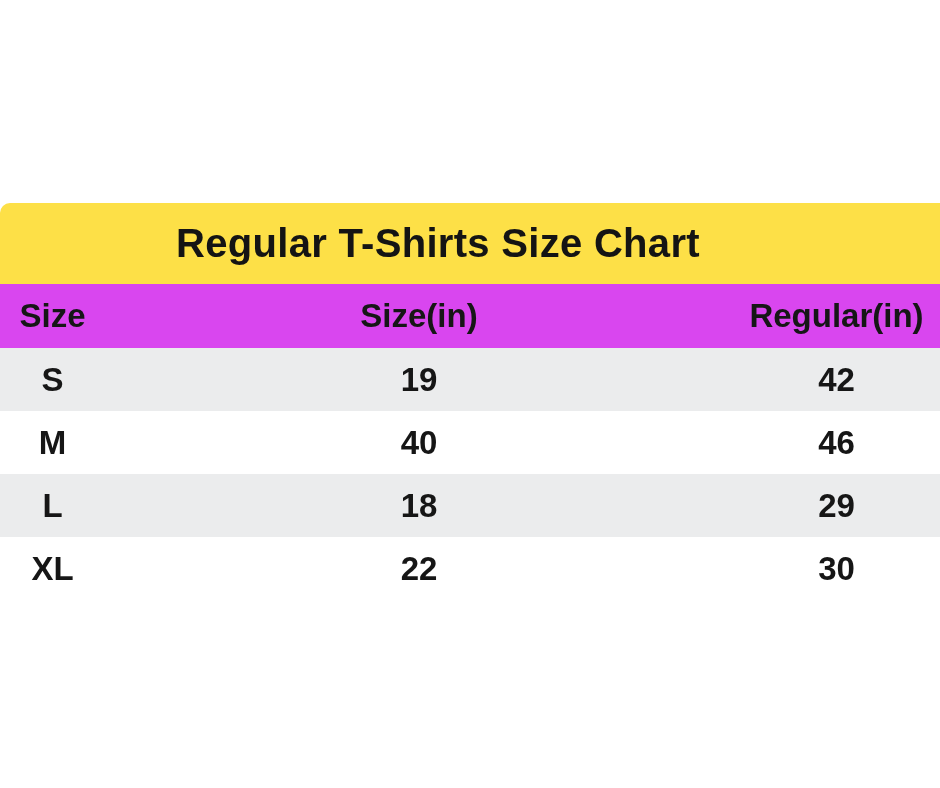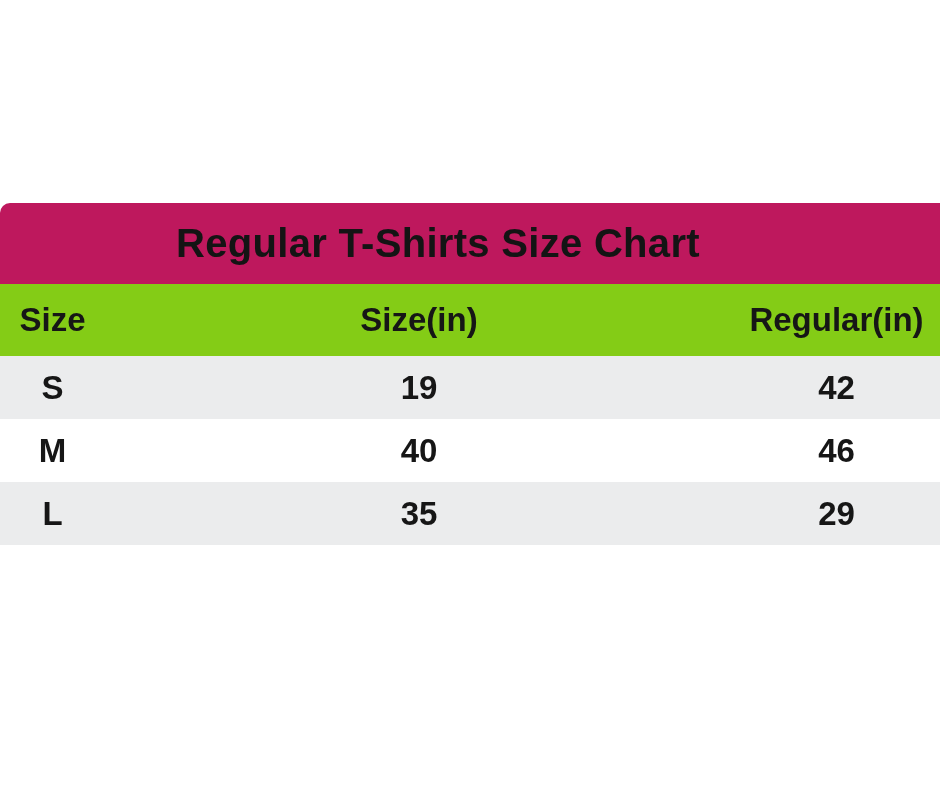--- a/index.html
+++ b/index.html
@@ -16,21 +16,21 @@
     overflow: hidden;
   }
   .chart-wrap {
     position: absolute;
     top: 203px;
     left: 0;
     width: 940px;
   }
   .title-band {
     height: 81px;
-    background: #be185d;
+    background: #fde047;
     border-top-left-radius: 10px;
     display: flex;
     align-items: center;
     justify-content: center;
     box-sizing: border-box;
     padding-right: 64px;
   }
   .title-band .title {
     font-size: 40px;
     font-weight: 700;
@@ -50,21 +50,21 @@
   table.size-table td {
     height: 63px;
     padding: 0;
     text-align: center;
     vertical-align: middle;
     font-size: 33px;
     font-weight: 700;
     color: #161616;
     white-space: nowrap;
   }
-  tr.row-header { background: #84cc16; height: 72px; }
+  tr.row-header { background: #d946ef; height: 64px; }
   tr.row-gray   { background: #ebeced; }
   tr.row-white  { background: #ffffff; }
 </style>
 </head>
 <body>
 
 <div class="chart-wrap">
 
   <div class="title-band">
     <span class="title">Regular T-Shirts Size Chart</span>
@@ -89,19 +89,24 @@
         <td>19</td>
         <td>42</td>
       </tr>
       <tr class="row-white">
         <td>M</td>
         <td>40</td>
         <td>46</td>
       </tr>
       <tr class="row-gray">
         <td>L</td>
-        <td>35</td>
+        <td>18</td>
         <td>29</td>
+      </tr>
+      <tr class="row-white">
+        <td>XL</td>
+        <td>22</td>
+        <td>30</td>
       </tr>
     </tbody>
   </table>
 
 </div>
 
 </body></html>

